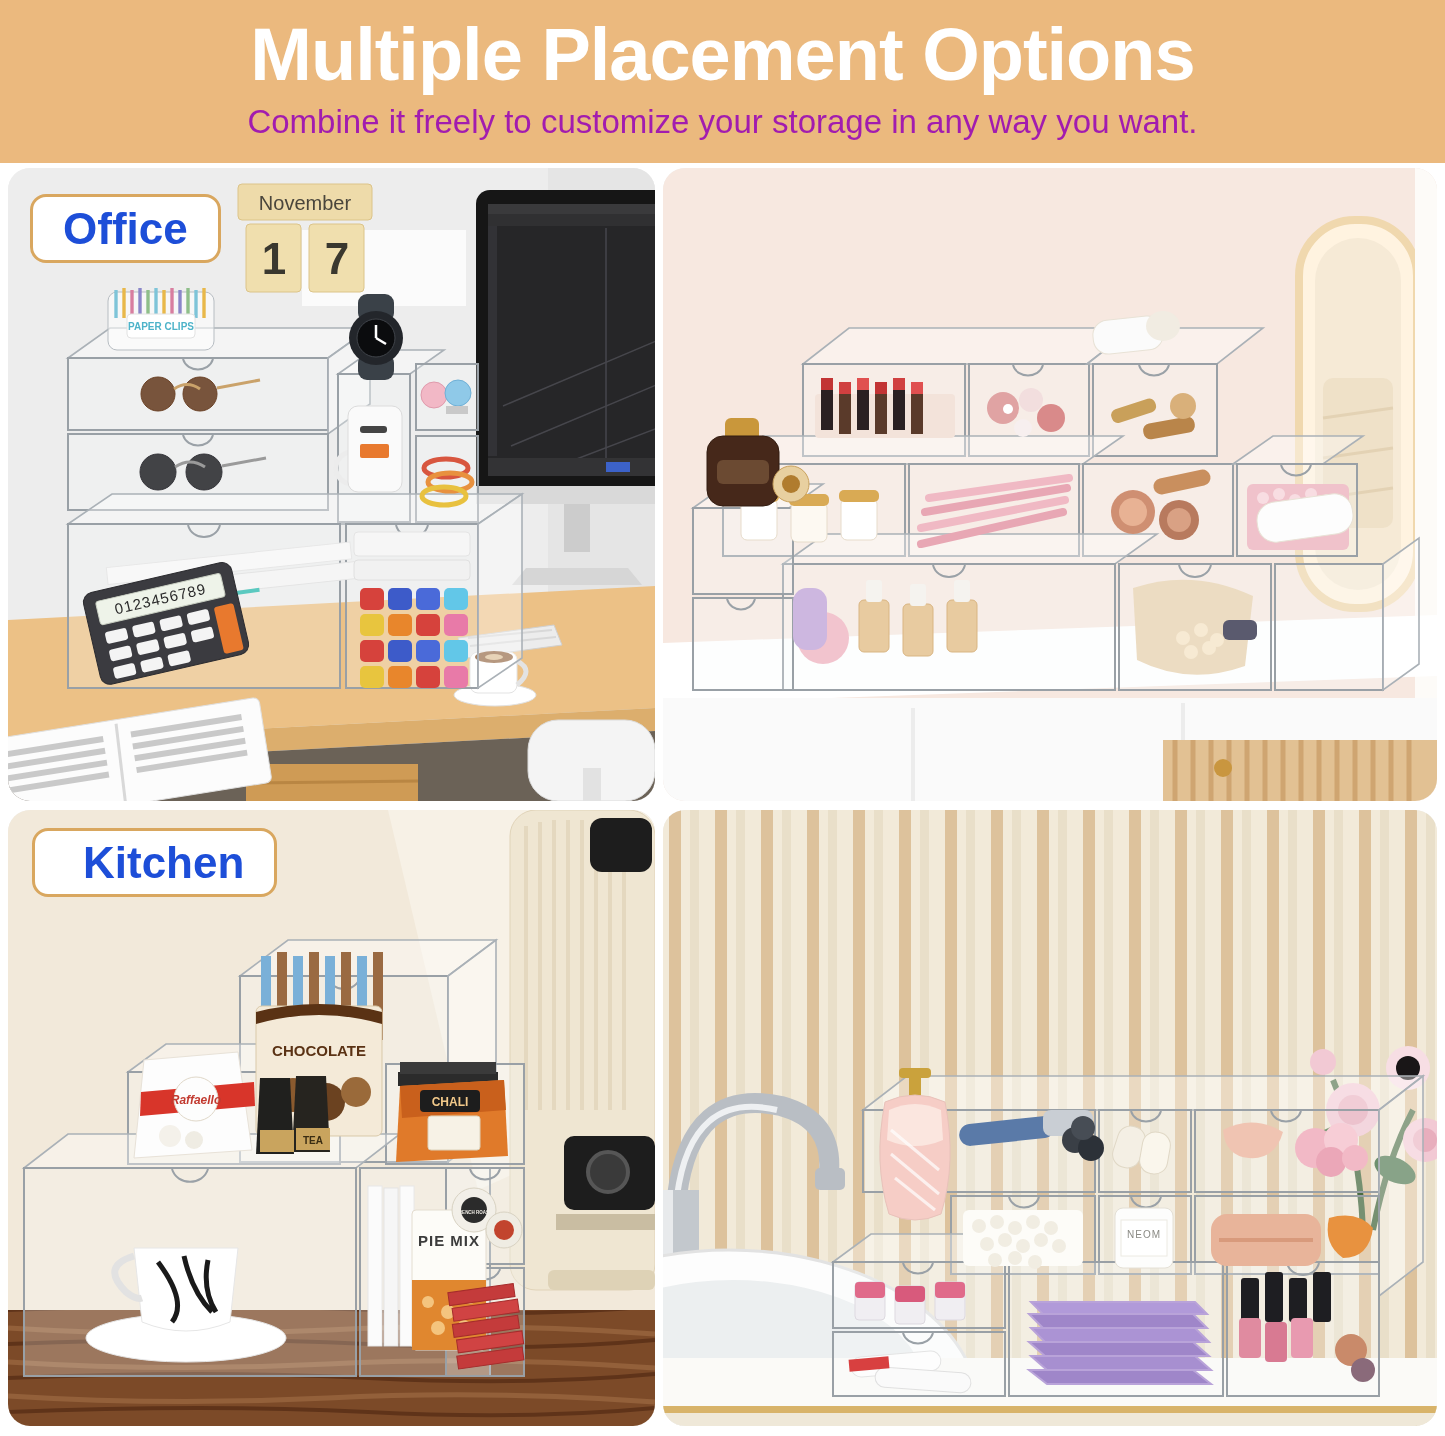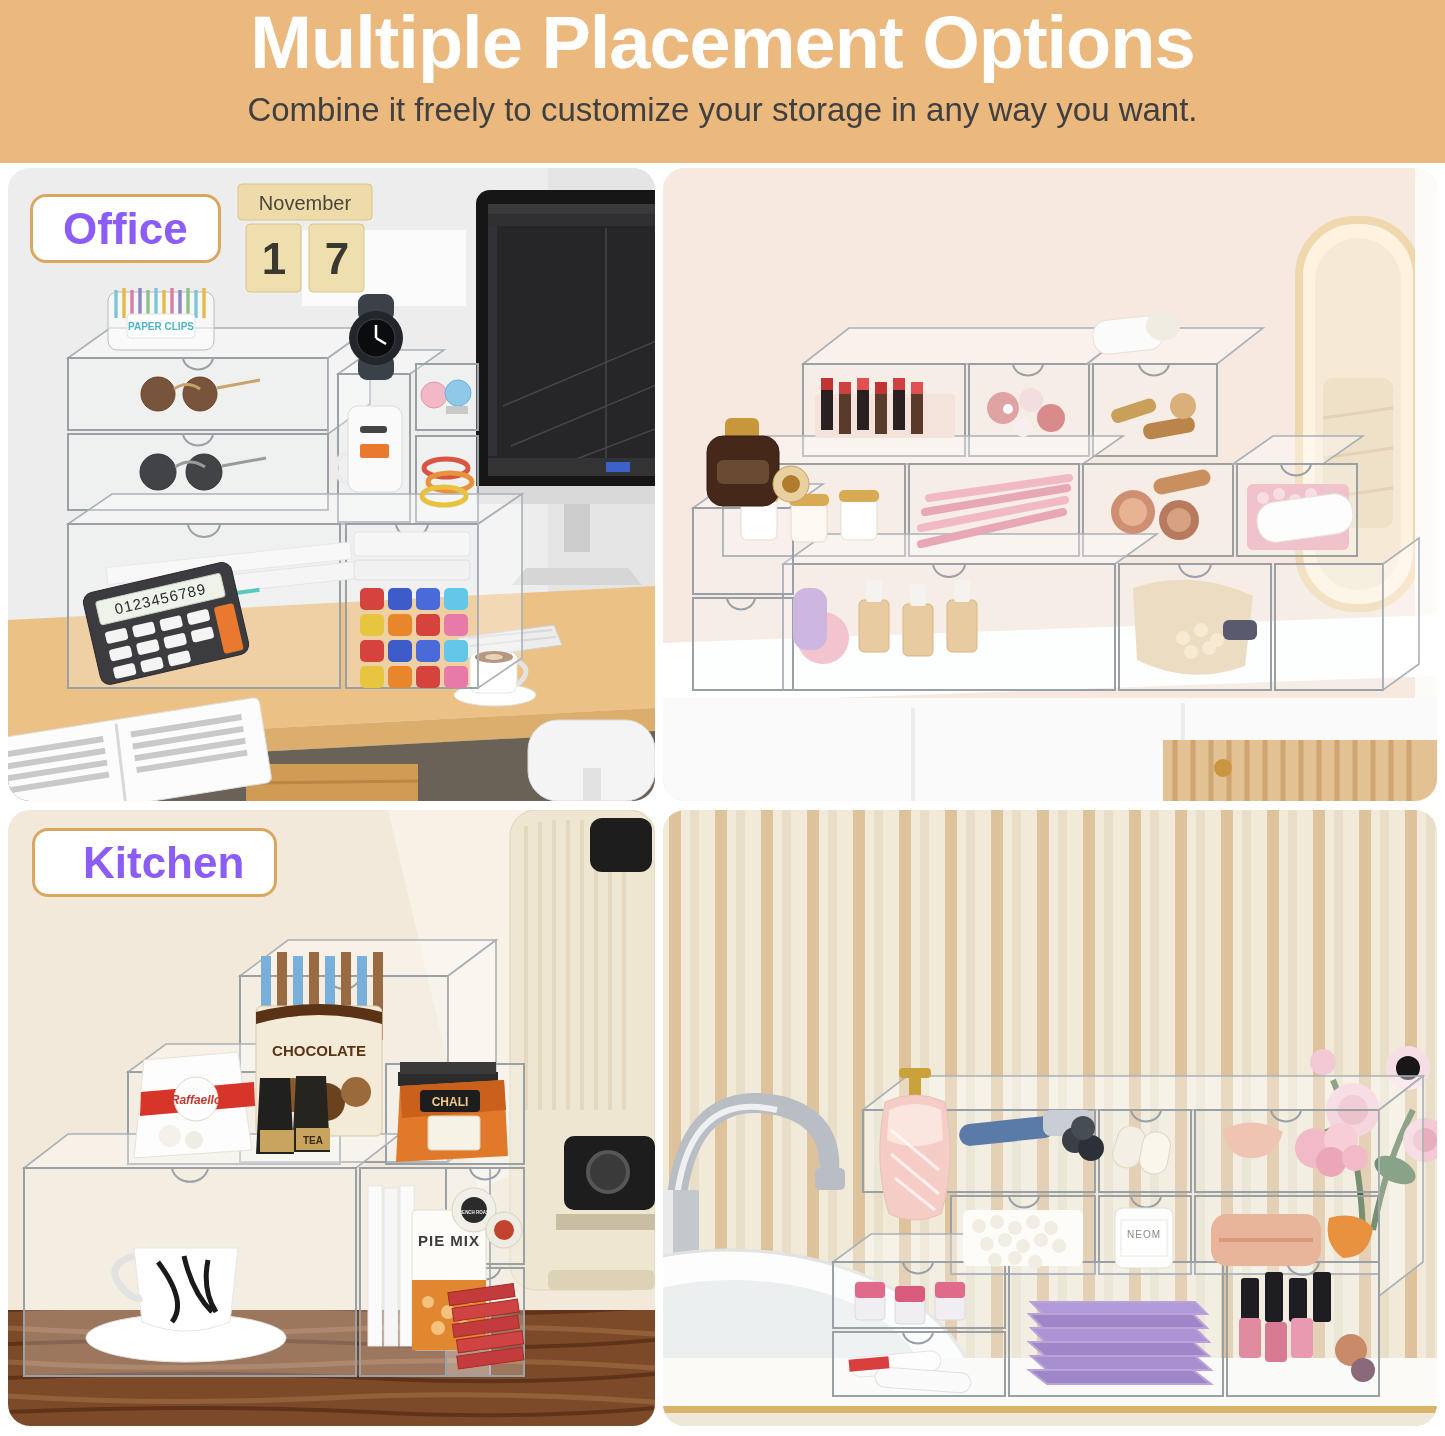--- a/index.html
+++ b/index.html
@@ -1,29 +1,29 @@
 <!DOCTYPE html>
 <html><head>
 <meta charset="utf-8">
 <style>
   html,body{margin:0;padding:0;background:#ffffff;}
   .page{position:relative;width:1445px;height:1436px;background:#ffffff;overflow:hidden;
         font-family:"Liberation Sans",sans-serif;}
   
   .hdr{position:absolute;left:0;top:0;width:1445px;height:163px;background:#ebb97e;text-align:center;}
-  .hdr h1{margin:0;padding-top:0;font-size:74px;font-weight:bold;letter-spacing:-1px;color:#ffffff;}
-  .hdr p{margin:0;margin-top:6px;font-size:33px;color:#404040;}
+  .hdr h1{margin:0;padding-top:12px;font-size:74px;font-weight:bold;letter-spacing:-1px;color:#ffffff;}
+  .hdr p{margin:0;margin-top:6px;font-size:33px;color:#a21caf;}
   
   .grid{position:absolute;left:8px;top:168px;width:1429px;height:1258px;
         display:grid;grid-template-columns:647px 774px;grid-template-rows:633px 616px;gap:9px 8px;}
   .quad{position:relative;border-radius:22px;overflow:hidden;background:#eee;}
   .quad svg{position:absolute;inset:0;width:100%;height:100%;display:block;}
   
   .pill{position:absolute;background:#ffffff;border:3px solid #d9a75f;border-radius:16px;
-        padding:4px 30px;font-size:44px;font-weight:bold;color:#8b5cf6;line-height:1.25;}
+        padding:4px 30px;font-size:44px;font-weight:bold;color:#1d4ed8;line-height:1.25;}
   .pill.tl{left:22px;top:26px;} .pill.tr{right:24px;top:24px;}
   .pill.ktl{left:24px;top:18px;padding-left:48px;} .pill.btr{right:4px;top:26px;}
   
   text{font-family:"Liberation Sans",sans-serif;}
   .acrT{fill:rgba(255,255,255,0.38);stroke:#aab1b7;stroke-width:1.6;}
   .acrF{fill:rgba(248,250,252,0.26);stroke:#99a0a6;stroke-width:2;}
   .hdl{fill:none;stroke:#9aa1a7;stroke-width:2;}
 </style>
 </head>
 <body>

